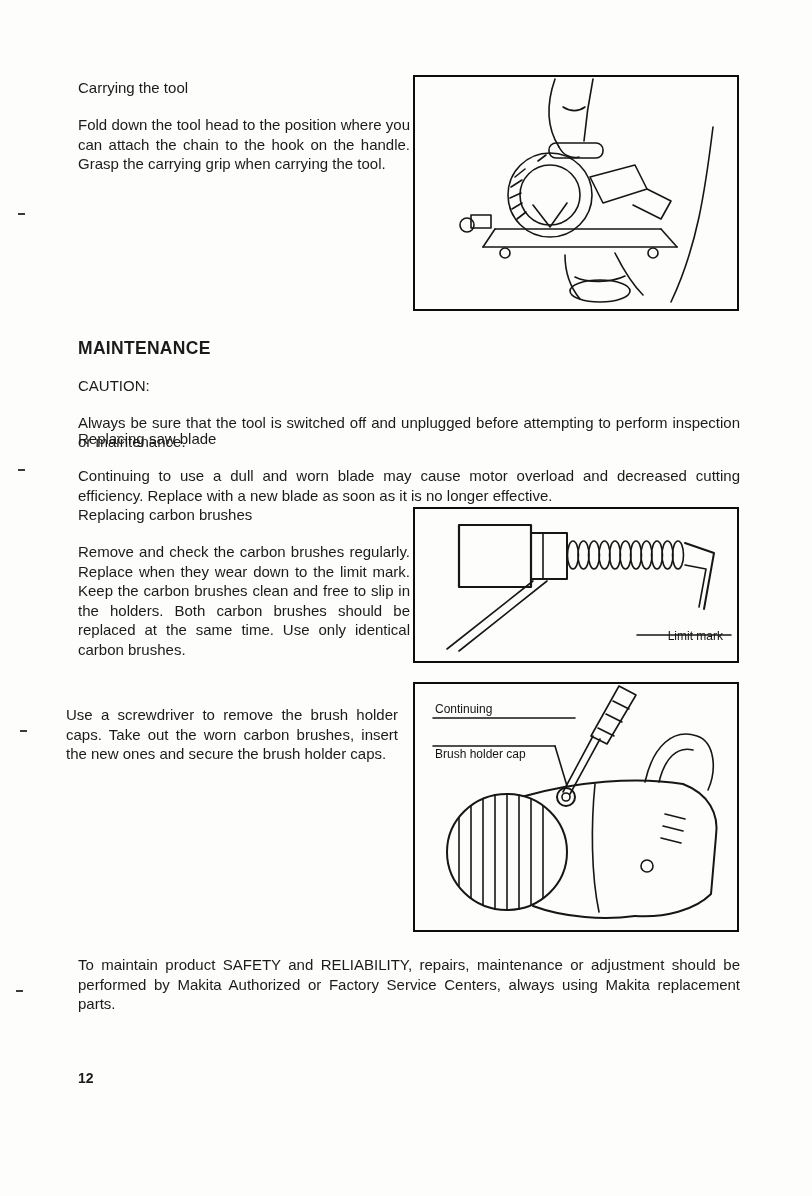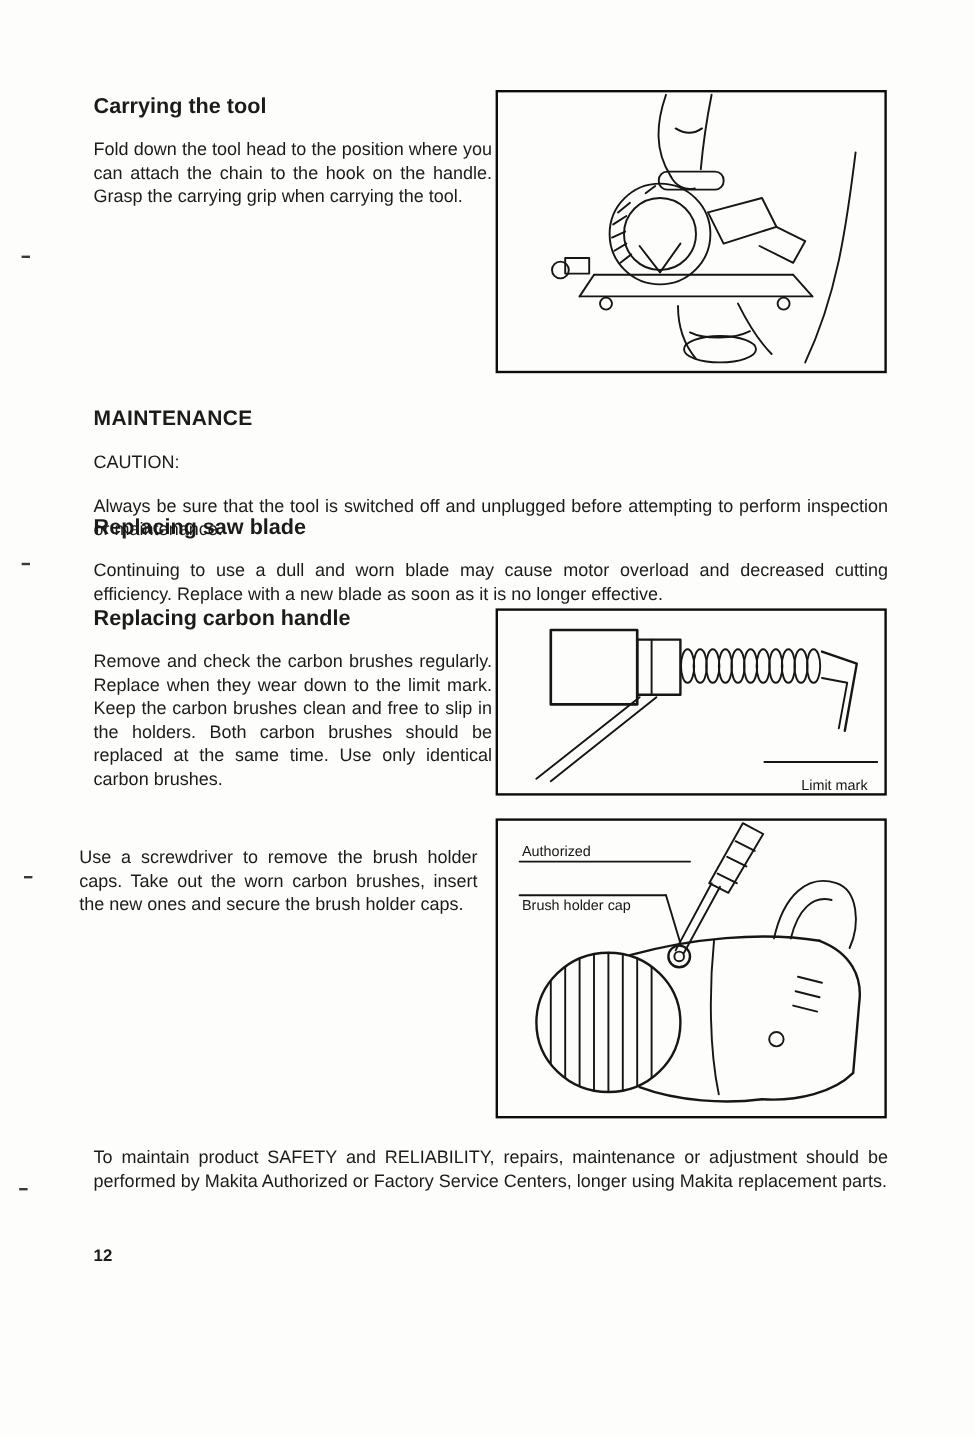--- a/index.html
+++ b/index.html
@@ -12,22 +12,22 @@
     color:#1b1b1b;
     overflow:hidden;
   }
   p.body {
     font-size:15px;
     line-height:19.6px;
     text-align:justify;
     margin-top:17px;
   }
   h3.sub {
-    font-size:18px;
-    font-weight:bold;
+    font-size:15px;
+    font-weight:normal;
     line-height:20px;
     margin-bottom:1px;
   }
   h2.main {
     font-size:17.5px;
     font-weight:bold;
     line-height:22px;
     letter-spacing:.3px;
     margin-bottom:1px;
   }
@@ -119,21 +119,21 @@
     <p class="body">Continuing to use a dull and worn blade may cause motor overload and decreased cutting efficiency. Replace with a new blade as soon as it is no longer effective.</p>
   </div>
 
   <div class="abs" style="left:78px; top:337px; width:662px;">
     <h2 class="main">MAINTENANCE</h2>
     <p class="body">CAUTION:</p>
     <p class="body">Always be sure that the tool is switched off and unplugged before attempting to perform inspection or maintenance.</p>
   </div>
 
   <div class="abs" style="left:78px; top:505px; width:332px;">
-    <h3 class="sub">Replacing carbon handle</h3>
+    <h3 class="sub">Replacing carbon brushes</h3>
     <p class="body">Remove and check the carbon brushes regularly. Replace when they wear down to the limit mark. Keep the carbon brushes clean and free to slip in the holders. Both carbon brushes should be replaced at the same time. Use only identical carbon brushes.</p>
   </div>
   <div class="abs" style="left:66px; top:688px; width:332px;">
     <p class="body">Use a screwdriver to remove the brush holder caps. Take out the worn carbon brushes, insert the new ones and secure the brush holder caps.</p>
   </div>
 
   <div class="fig" style="left:413px; top:507px; width:326px; height:156px;">
     <svg viewBox="0 0 322 152" fill="none" stroke="#161616" stroke-width="1.6" stroke-linecap="round" stroke-linejoin="round">
 
       <rect x="44" y="16" width="72" height="62" stroke-width="2.2"></rect>
@@ -154,21 +154,21 @@
       <ellipse cx="263" cy="46" rx="5.5" ry="14"></ellipse>
 
       <polyline points="270,34 299,44 289,100" stroke-width="2"></polyline>
       <polyline points="270,56 291,60 284,98"></polyline>
 
       <line x1="118" y1="72" x2="32" y2="140"></line>
       <line x1="132" y1="72" x2="44" y2="142"></line>
 
       <line x1="222" y1="126" x2="316" y2="126"></line>
     </svg>
-    <span class="fig-label" style="right:14px; bottom:0;">Limit mark</span>
+    <span class="fig-label" style="right:14px; bottom:18px;">Limit mark</span>
   </div>
 
   <div class="fig" style="left:413px; top:682px; width:326px; height:250px;">
     <svg viewBox="0 0 322 246" fill="none" stroke="#161616" stroke-width="1.6" stroke-linecap="round" stroke-linejoin="round">
 
       <line x1="18" y1="34" x2="160" y2="34"></line>
       <line x1="18" y1="62" x2="140" y2="62"></line>
       <line x1="140" y1="62" x2="152" y2="102"></line>
 
       <line x1="148" y1="108" x2="178" y2="52"></line>
@@ -198,23 +198,23 @@
 
       <path d="M230,98 C238,62 258,44 282,52 C300,58 302,86 293,106"></path>
       <path d="M244,98 C250,74 262,62 278,66"></path>
 
       <path d="M180,100 C176,140 176,190 184,228"></path>
       <line x1="250" y1="130" x2="270" y2="135"></line>
       <line x1="248" y1="142" x2="268" y2="147"></line>
       <line x1="246" y1="154" x2="266" y2="159"></line>
       <circle cx="232" cy="182" r="6"></circle>
     </svg>
-    <span class="fig-label" style="left:20px; top:18px;">Authorized</span>
+    <span class="fig-label" style="left:20px; top:18px;">Continuing</span>
     <span class="fig-label" style="left:20px; top:63px;">Brush holder cap</span>
   </div>
 
   <div class="abs" style="left:78px; top:938px; width:662px;">
-    <p class="body">To maintain product SAFETY and RELIABILITY, repairs, maintenance or adjustment should be performed by Makita Authorized or Factory Service Centers, longer using Makita replacement parts.</p>
-  </div>
-
-  <div class="page-num" style="left:78px; top:1038px;text-align:right;">12</div>
+    <p class="body">To maintain product SAFETY and RELIABILITY, repairs, maintenance or adjustment should be performed by Makita Authorized or Factory Service Centers, always using Makita replacement parts.</p>
+  </div>
+
+  <div class="page-num" style="left:78px; top:1070px;text-align:right;">12</div>
 
 </div>
 
 </body></html>

